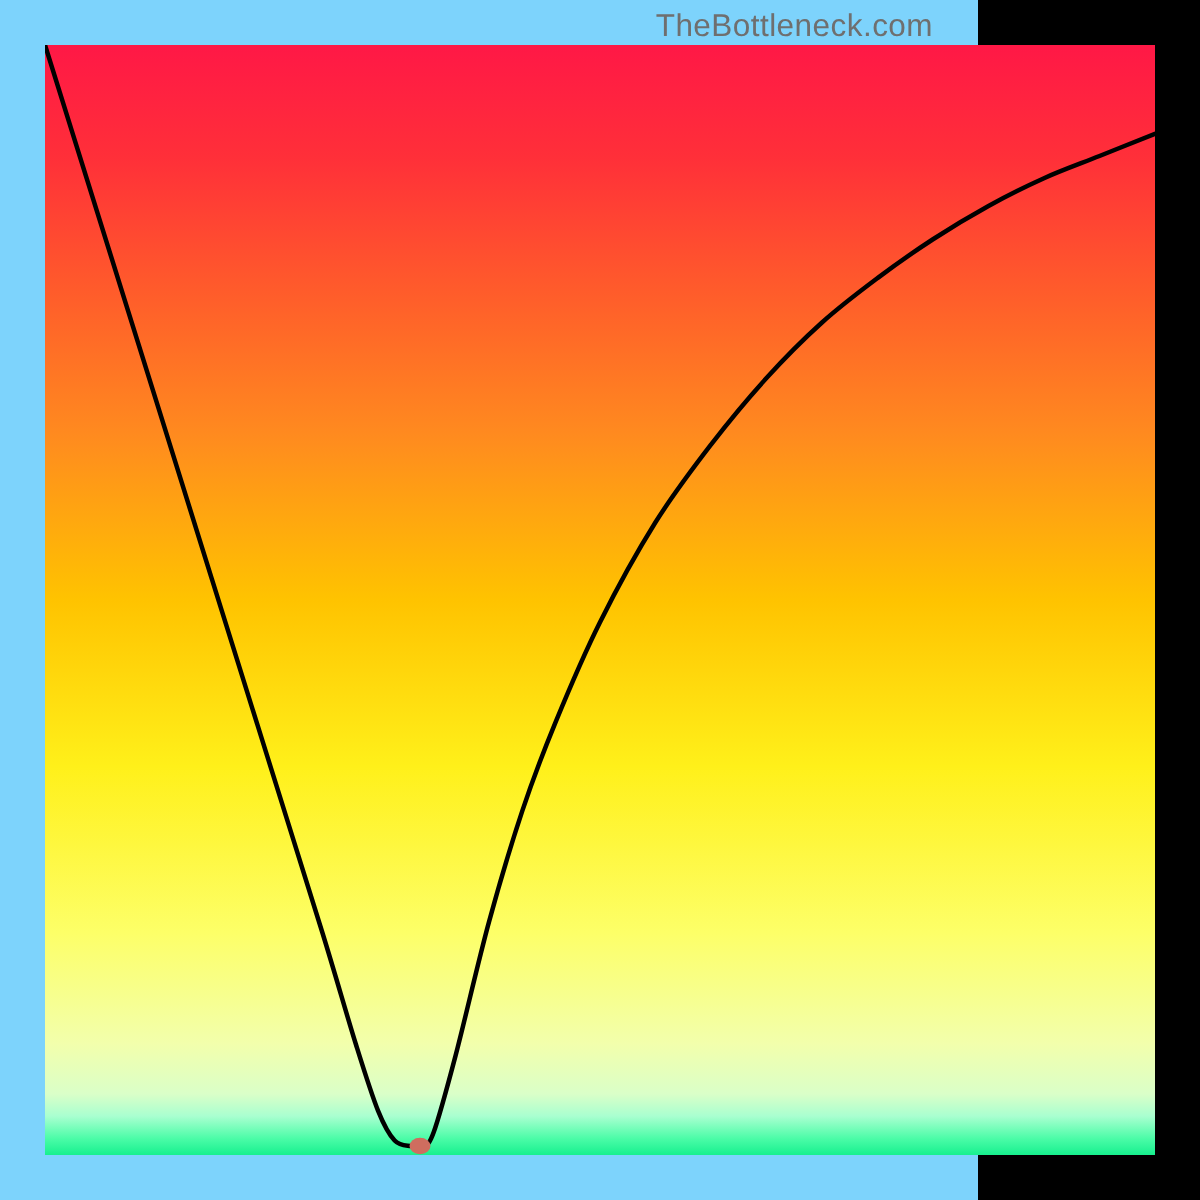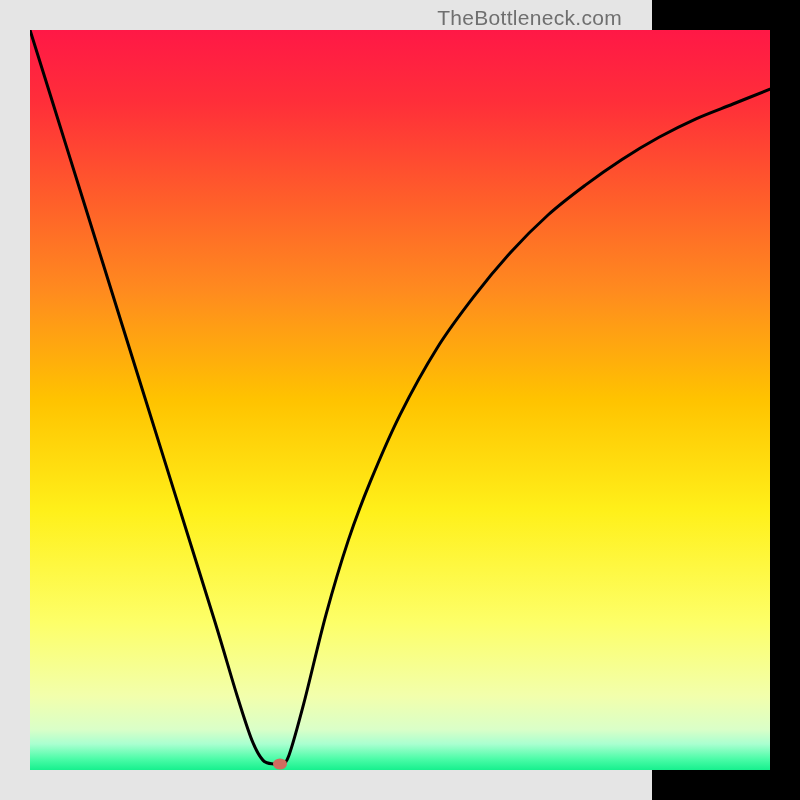--- a/index.html
+++ b/index.html
@@ -8,21 +8,21 @@
     width: 800px;
     height: 800px;
     overflow: hidden;
     background: #000;
     font-family: Arial, Helvetica, sans-serif;
   }
   .chart-container {
     position: relative;
     width: 652px;
     height: 800px;
-    background: #e5e5e5;
+    background: #7dd3fc;
   }
   .plot-area {
     position: absolute;
     left: 30px;
     top: 30px;
     width: 740px;
     height: 740px;
     overflow: hidden;
   }
   .gradient-bg {

